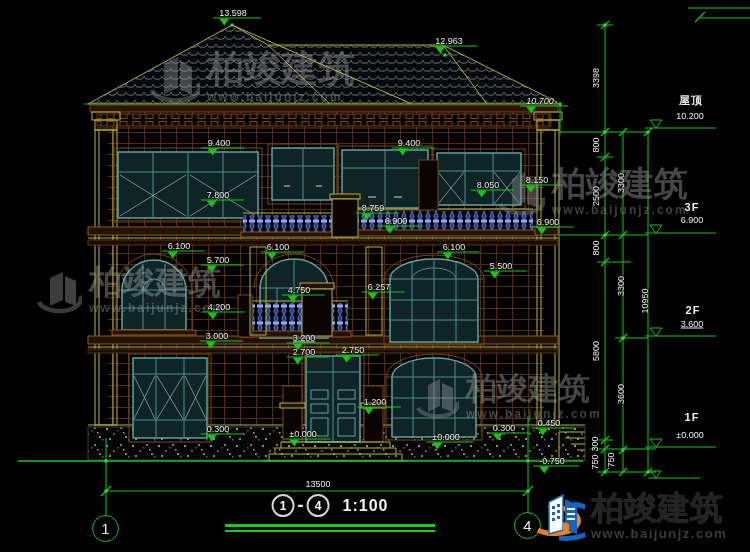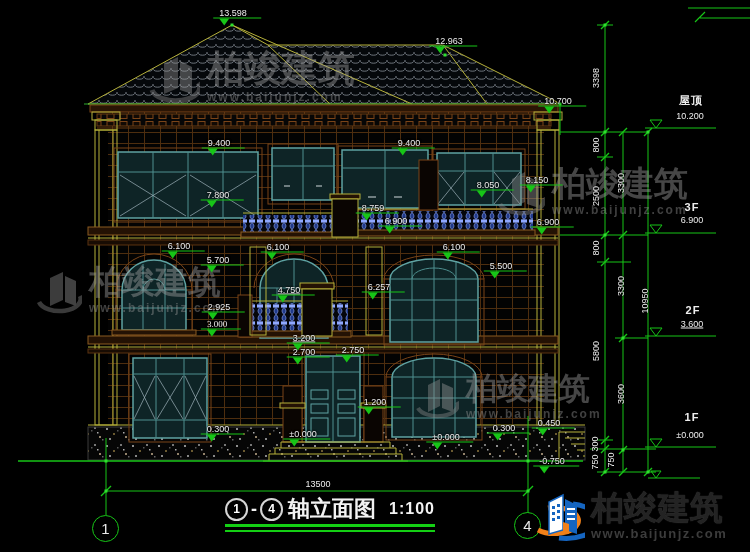--- a/index.html
+++ b/index.html
@@ -287,38 +287,38 @@
     </svg>
     <div class="wm-txt">
         <div class="wm-t" style="font-size:31px">柏竣建筑</div>
       <div class="wm-u">www.baijunjz.com</div>
       </div>
   </div>
 
   <div id="ann">
       <div class="ann m" style="left: 233px; top: 13px;">13.598</div>
       <div class="ann m" style="left: 449px; top: 41px;">12.963</div>
-      <div class="ann m" style="left: 558px; top: 101px;">10.700</div>
+      <div class="ann m" style="left: 540px; top: 101px; font-style: italic;">10.700</div>
       <div class="ann m" style="left: 219px; top: 143px;">9.400</div>
       <div class="ann m" style="left: 409px; top: 143px;">9.400</div>
       <div class="ann m" style="left: 218px; top: 195px;">7.800</div>
       <div class="ann m" style="left: 488px; top: 185px;">8.050</div>
       <div class="ann m" style="left: 537px; top: 180px;">8.150</div>
       <div class="ann m" style="left: 373px; top: 208px;">8.759</div>
       <div class="ann m" style="left: 396px; top: 221px;">6.900</div>
       <div class="ann m" style="left: 548px; top: 222px;">6.900</div>
       <div class="ann m" style="left: 179px; top: 246px;">6.100</div>
       <div class="ann m" style="left: 278px; top: 247px;">6.100</div>
       <div class="ann m" style="left: 454px; top: 247px;">6.100</div>
       <div class="ann m" style="left: 218px; top: 260px;">5.700</div>
       <div class="ann m" style="left: 501px; top: 266px;">5.500</div>
-      <div class="ann m" style="left: 289px; top: 290px; text-decoration: underline;">4.750</div>
+      <div class="ann m" style="left: 299px; top: 290px;">4.750</div>
       <div class="ann m" style="left: 379px; top: 287px;">6.257</div>
-      <div class="ann m" style="left: 219px; top: 307px;">2.925</div>
-      <div class="ann m" style="left: 217px; top: 324px; font-family: Liberation Serif, serif;">3.000</div>
+      <div class="ann m" style="left: 219px; top: 307px;">4.200</div>
+      <div class="ann m" style="left: 217px; top: 336px;">3.000</div>
       <div class="ann m" style="left: 304px; top: 338px; text-decoration: underline;">3.200</div>
       <div class="ann m" style="left: 304px; top: 352px;">2.700</div>
       <div class="ann m" style="left: 353px; top: 350px;">2.750</div>
       <div class="ann m" style="left: 375px; top: 402px;">1.200</div>
       <div class="ann m" style="left: 218px; top: 429px;">0.300</div>
       <div class="ann m" style="left: 303px; top: 434px;">±0.000</div>
       <div class="ann m" style="left: 446px; top: 437px;">±0.000</div>
       <div class="ann m" style="left: 504px; top: 428px;">0.300</div>
       <div class="ann m" style="left: 549px; top: 423px;">0.450</div>
       <div class="ann m" style="left: 552px; top: 461px;">-0.750</div>
@@ -349,21 +349,20 @@
     <span>1</span>
   </div>
   <div class="abub" style="left:514px;top:512px">
     <span>4</span>
   </div>
 
   <div class="title">
     <span class="tbub">1</span>
     <span class="tdash">-</span>
     <span class="tbub">4</span>
-    <span class="ttext">轴立面图</span>
     <span class="tscale">1:100</span>
   </div>
   <div class="uline1"></div>
   <div class="uline2"></div>
 
   <div id="flogo">
     <svg width="52" height="60">
       <path d="M5,44 a24,13 0 1 0 10,-22" stroke="#f08019" stroke-width="5" fill="none"></path>
       <path d="M40,18 a24,13 0 0 1 -14,34" stroke="#1565c0" stroke-width="5" fill="none"></path>
       <path d="M16,48 L16,16 L30,9 L30,44 Z" fill="#fff" stroke="#1565c0" stroke-width="1.5"></path>

